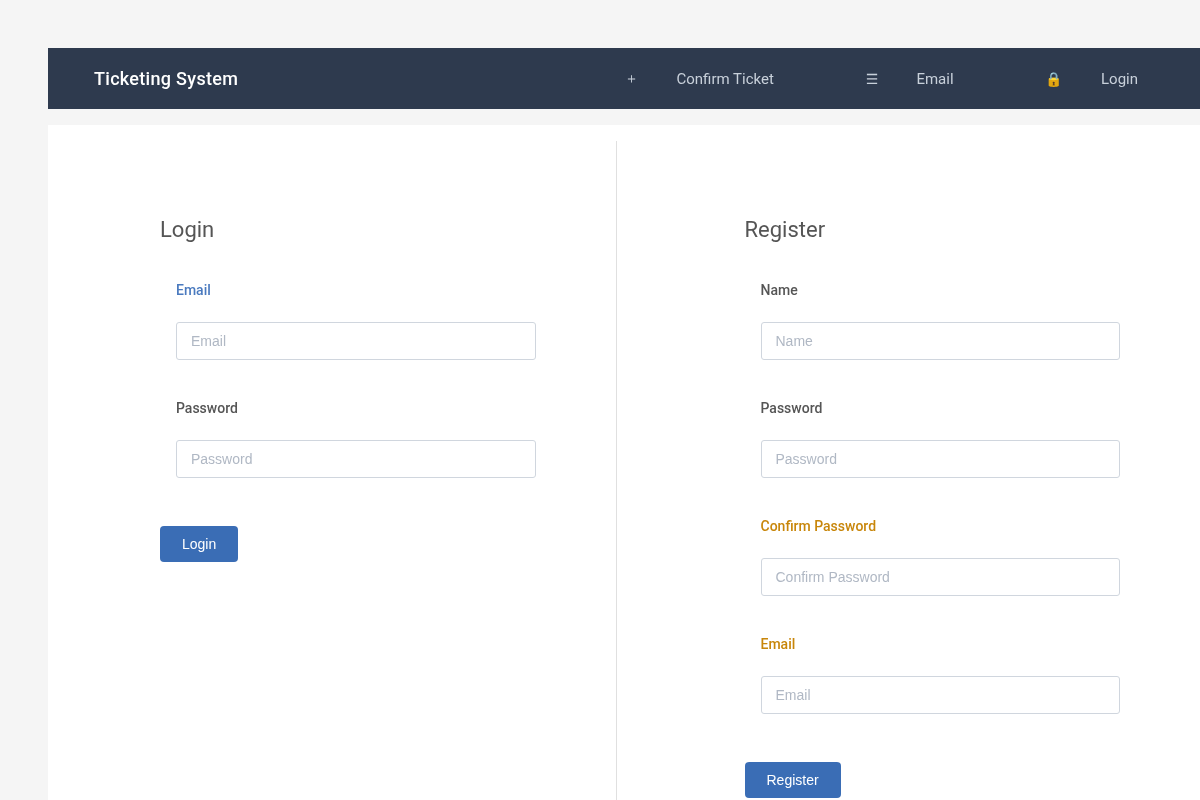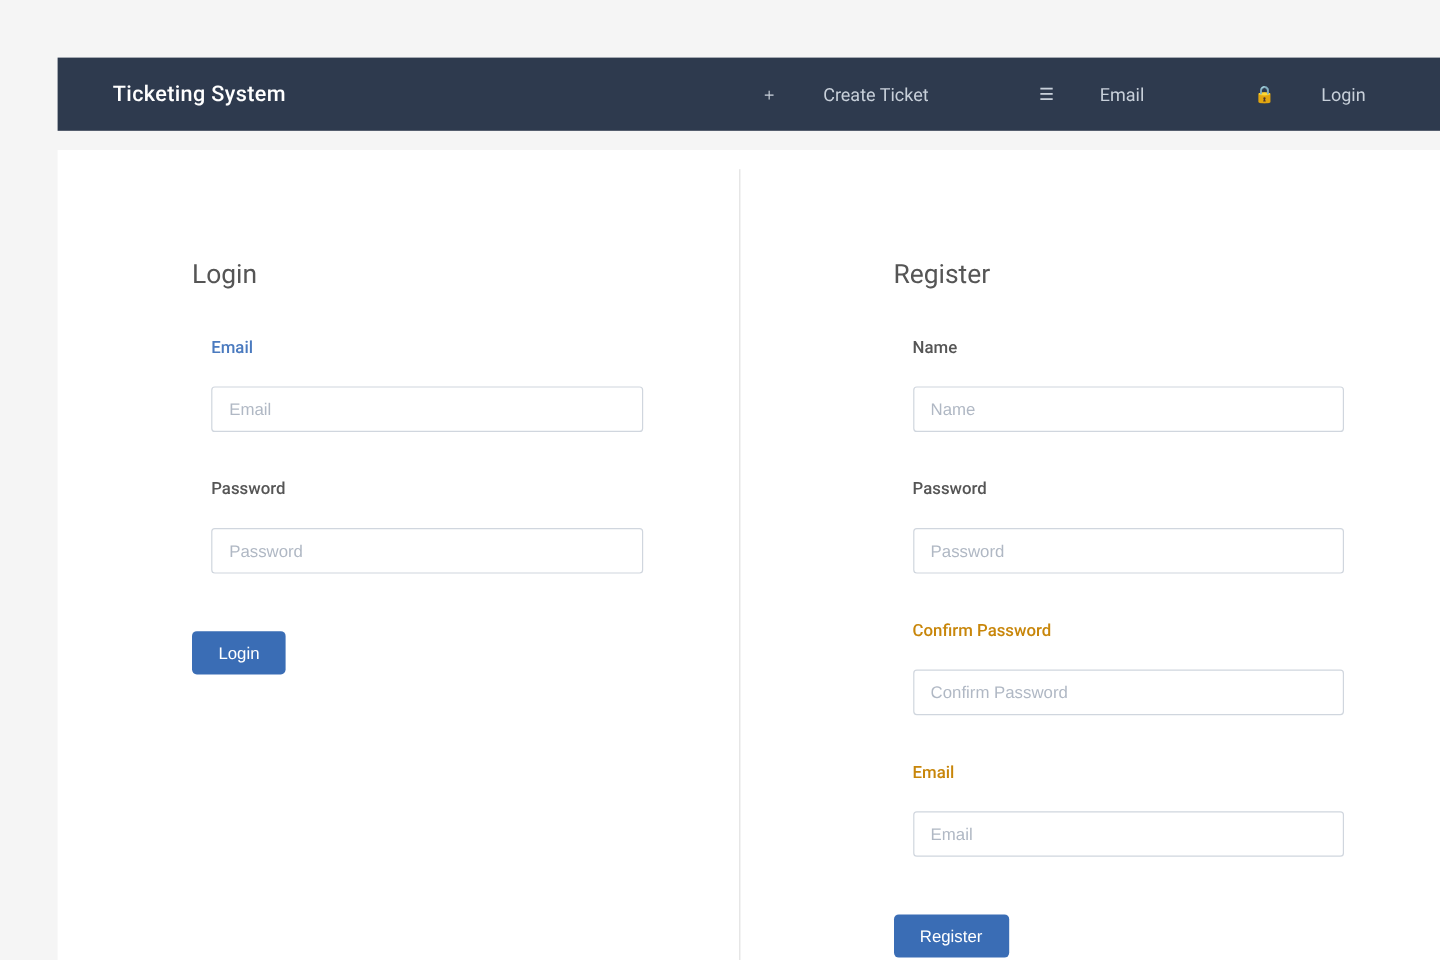--- a/index.html
+++ b/index.html
@@ -142,21 +142,21 @@
     }
   </style>
 </head>
 <body>
 
 <nav class="navbar">
   <span class="navbar-brand">Ticketing System</span>
   <div class="navbar-links">
     <a class="navbar-link" href="#">
       <span class="navbar-icon">＋</span>
-      <span>Create Ticket</span>
+      <span>Confirm Ticket</span>
     </a>
     <a class="navbar-link" href="#">
       <span class="navbar-icon">☰</span>
       <span>Email</span>
     </a>
     <a class="navbar-link" href="#">
       <span class="navbar-icon">🔒</span>
       <span>Login</span>
     </a>
   </div>

